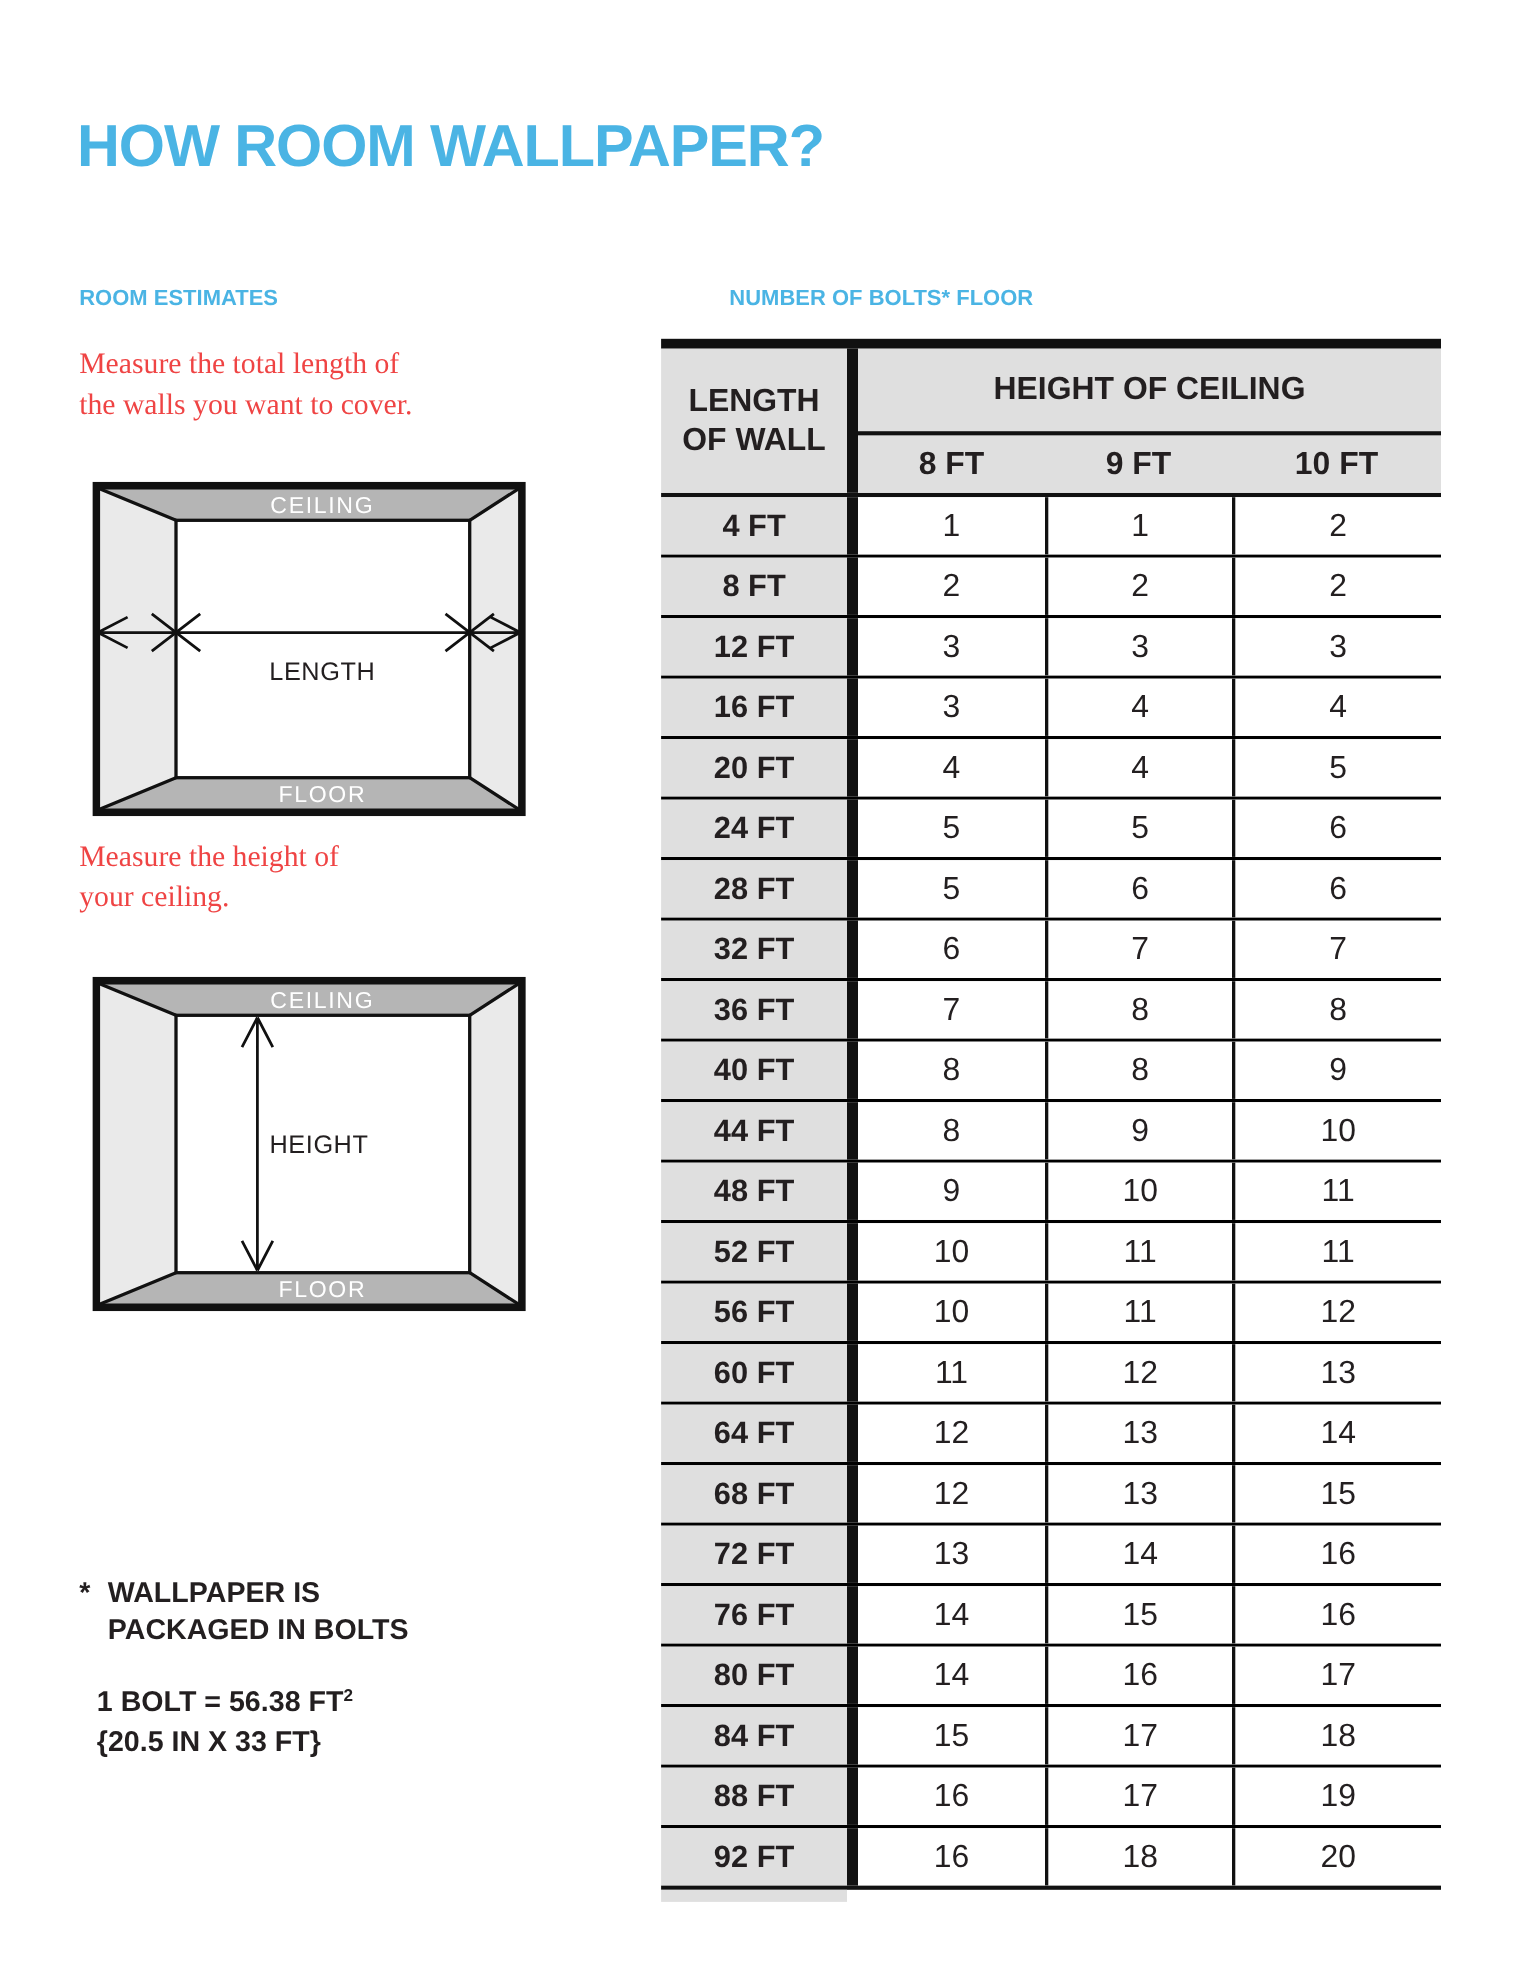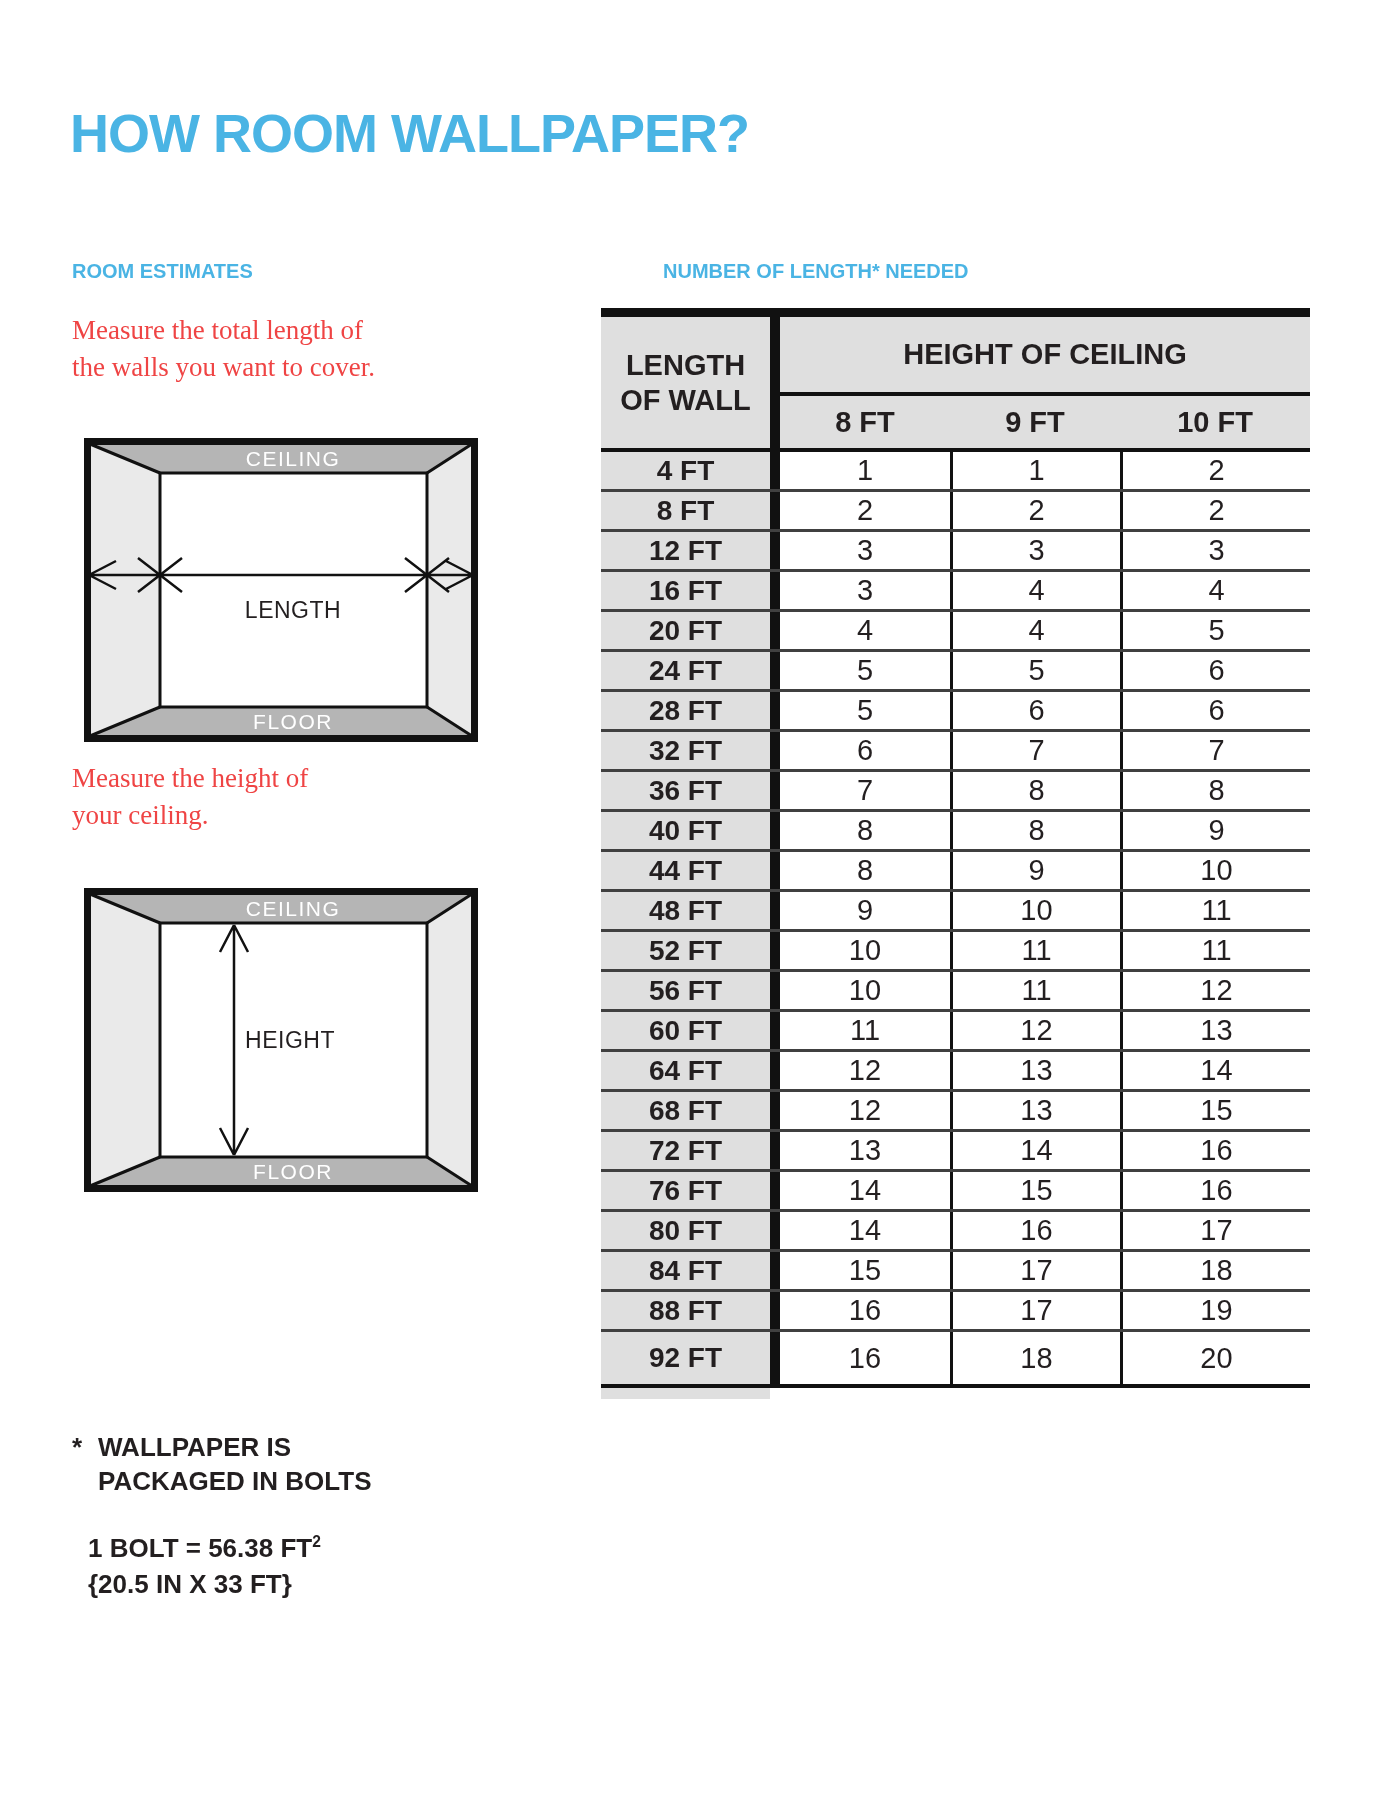--- a/index.html
+++ b/index.html
@@ -32,21 +32,21 @@
              align-items:center;justify-content:center;font-weight:bold;font-size:29px;line-height:35px;}
   .t-divcell{width:10px;background:#111;}
   .t-colheads{flex:1;display:flex;flex-direction:column;}
   .t-group{height:75px;background:#dfdfdf;display:flex;align-items:center;justify-content:center;
            font-weight:bold;font-size:29px;}
   .t-subline{height:4px;background:#111;}
   .t-cols{height:52px;background:#dfdfdf;display:flex;}
   .t-cols span{display:flex;align-items:center;justify-content:center;font-weight:bold;font-size:29px;}
   .t-ch1{width:170px;} .t-ch2{width:170px;} .t-ch3{width:190px;}
   .t-hbline{height:4px;background:#111;}
-  .t-row{display:flex;height:40px;border-bottom:3px solid #404040;box-sizing:border-box;}
+  .t-row{display:flex;height:55px;border-bottom:3px solid #000000;box-sizing:border-box;}
   .t-row:last-child{border-bottom:none;height:52px;}
   .t-label{width:169px;background:#dfdfdf;display:flex;align-items:center;justify-content:center;
            font-weight:bold;font-size:28px;}
   .t-c{background:#fff;display:flex;align-items:center;justify-content:center;font-size:29px;box-sizing:border-box;}
   .t-c1{width:170px;}
   .t-c2{width:170px;border-left:3px solid #111;}
   .t-c3{width:190px;border-left:3px solid #111;}
   .t-bottomborder{height:4px;background:#111;}
   .t-stub{height:11px;width:169px;background:#dfdfdf;}
 
@@ -56,21 +56,21 @@
 </style>
 </head>
 <body>
 
 <div id="canvas">
 
   <h1 class="abs page-title">HOW ROOM WALLPAPER?</h1>
 
   <div class="abs sec-head" style="left:72px;top:260px;">ROOM ESTIMATES</div>
 
-  <div class="abs sec-head" style="left:663px;top:260px;">NUMBER OF LENGTH* NEEDED</div>
+  <div class="abs sec-head" style="left:663px;top:260px;">NUMBER OF BOLTS* FLOOR</div>
 
   <div class="abs para" style="left:72px;top:312px;">
     <div>Measure the total length of</div>
     <div>the walls you want to cover.</div>
   </div>
 
   <svg class="abs" style="left:84px;top:438px;" width="394" height="304" viewBox="0 0 394 304">
     <polygon points="6,6 388,6 343,35 76,35" fill="#b5b5b5"></polygon>
     <polygon points="76,269 343,269 388,298 6,298" fill="#b5b5b5"></polygon>
     <polygon points="6,6 76,35 76,269 6,298" fill="#eaeaea"></polygon>

